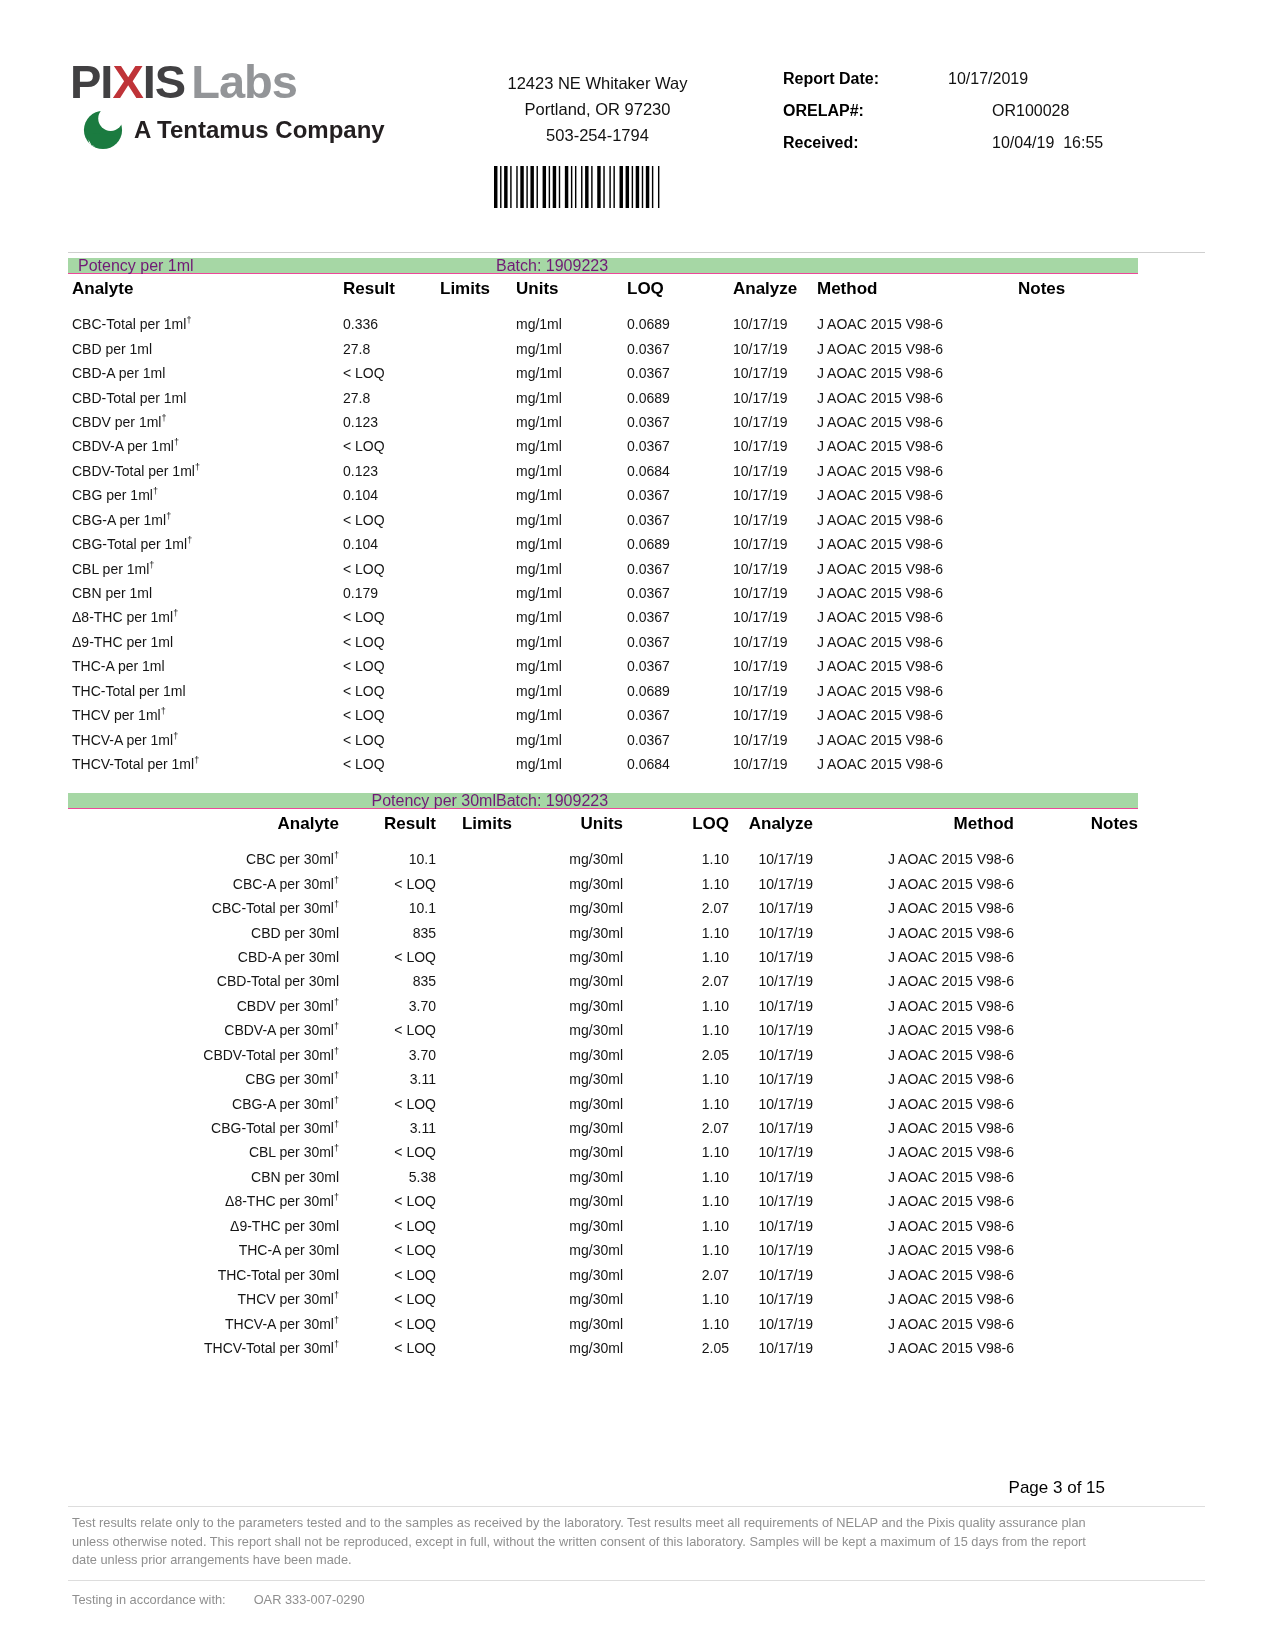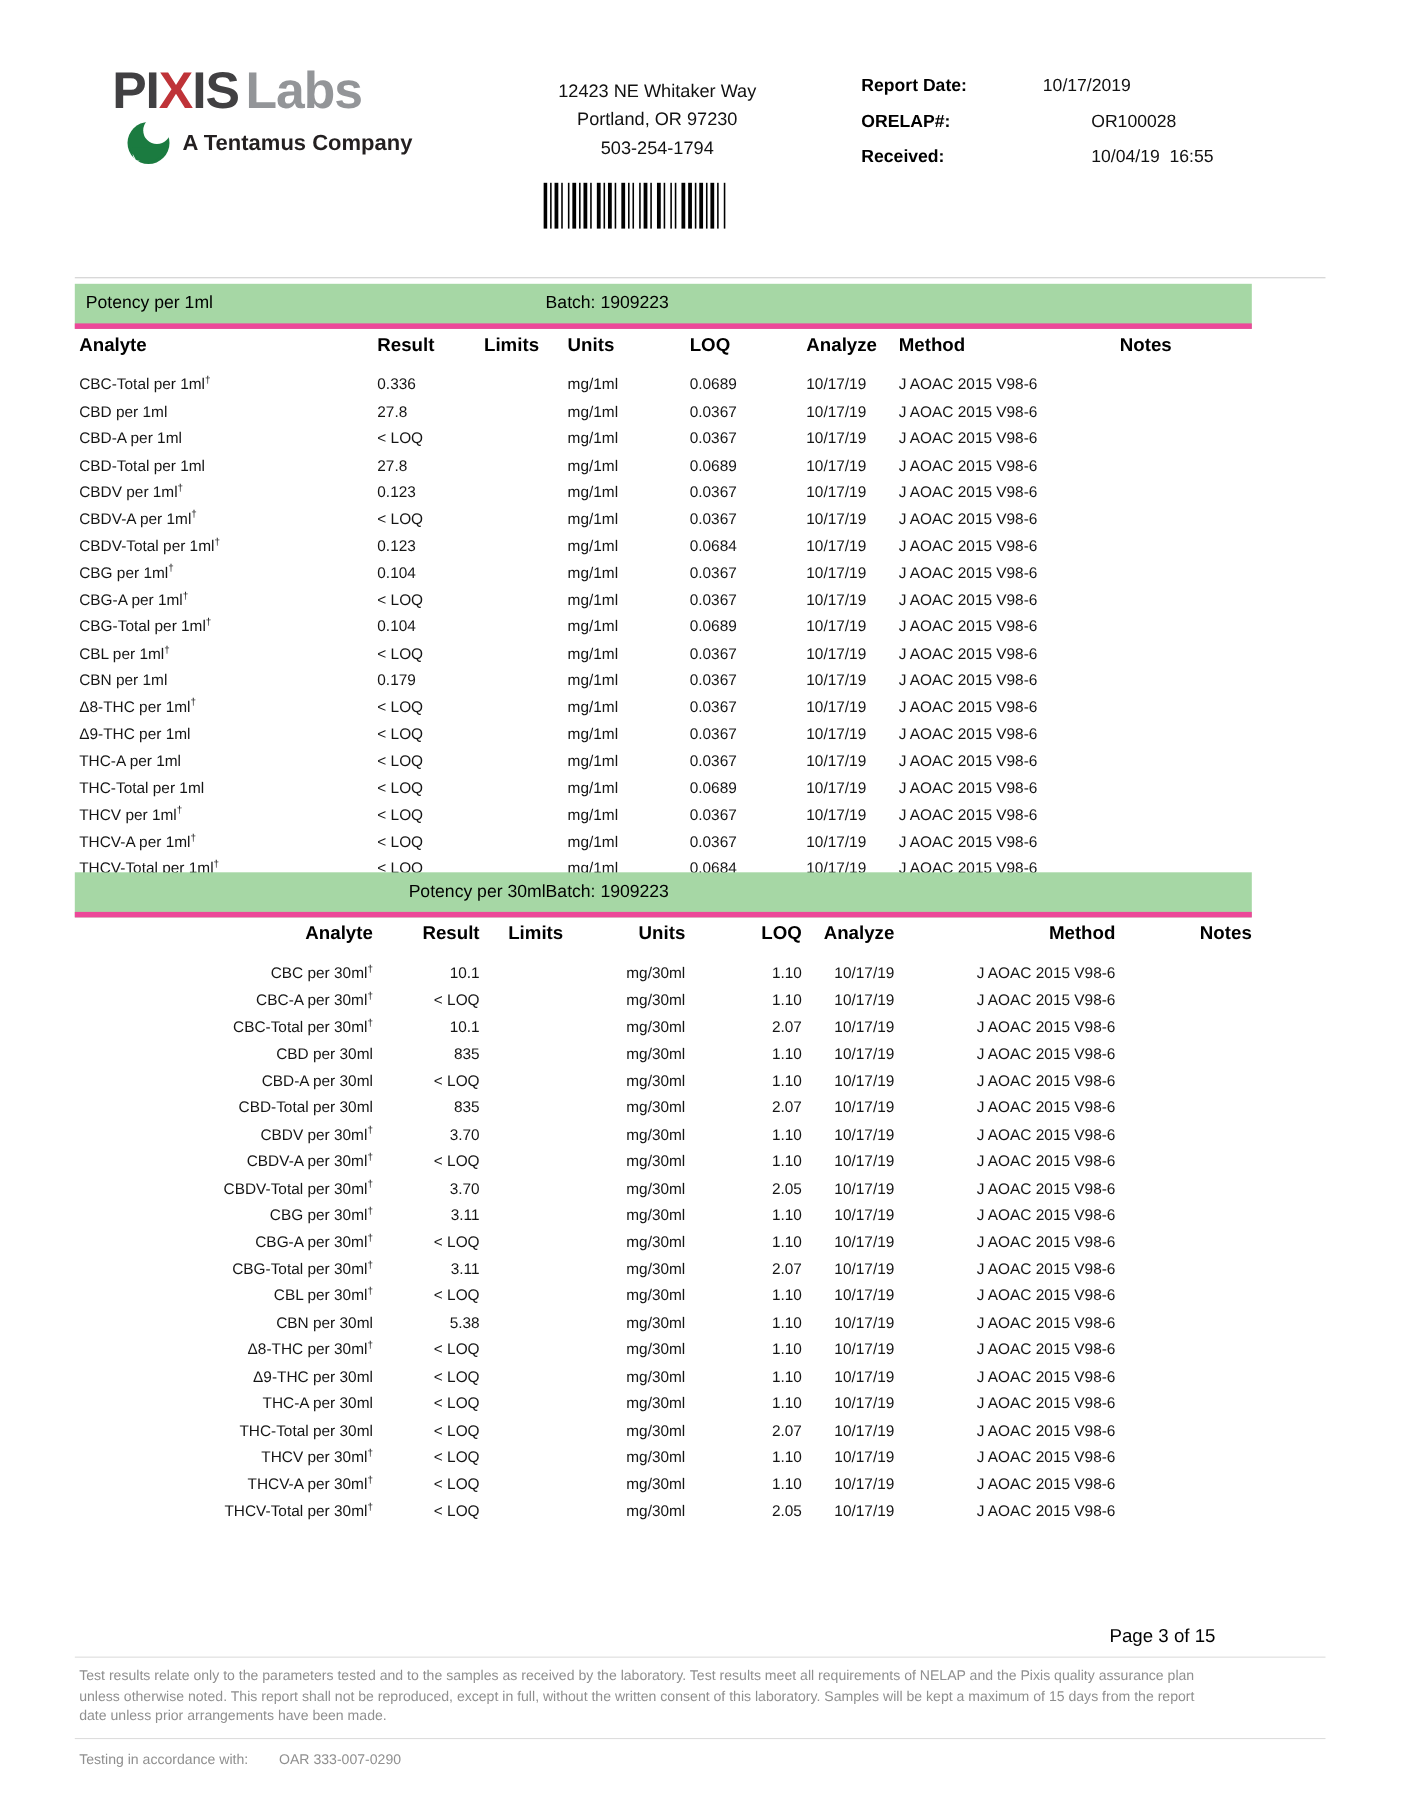--- a/index.html
+++ b/index.html
@@ -8,49 +8,49 @@
     width:1275px; height:1650px;
     font-family:"Liberation Sans", sans-serif;
     color:#1c1c1c;
     position:relative;
     overflow:hidden;
   }
   .page { position:absolute; inset:0; background:#fff; }
 
   
   .hdr { position:absolute; top:0; left:0; right:0; height:252px; }
-  .logo-block { position:absolute; left:70px; top:58px;margin-left:32px; }
+  .logo-block { position:absolute; left:70px; top:58px; }
   .logo-word { font-size:47px; font-weight:bold; letter-spacing:-1px; line-height:1; }
   .logo-p1, .logo-p3 { color:#414042; }
   .logo-p2 { color:#bf3338; }
   .logo-p4 { color:#939598; margin-left:6px; }
   .tagline-row { display:flex; align-items:center; margin-top:4px; margin-left:12px; }
   .leaf-icon { width:42px; height:42px; margin-right:10px; flex:0 0 auto; }
-  .tagline { font-size:20px; font-weight:bold; color:#231f20; }
+  .tagline { font-size:24px; font-weight:bold; color:#231f20; }
 
   .addr-block { position:absolute; left:460px; top:70px; width:275px; text-align:center; }
   .addr-line { font-size:16.5px; line-height:26px; color:#111; }
   .barcode-wrap { position:absolute; left:494px; top:166px; width:166px; height:42px; }
 
   .info-block { position:absolute; left:783px; top:70px; width:420px; display:flex; flex-direction:column; gap:7px; }
   .info-row { display:grid; grid-template-columns:165px 1fr; align-items:baseline; min-height:22px; }
   .info-label { font-size:16px; font-weight:bold; color:#000; }
   .info-value { font-size:16px; color:#111; white-space:pre; }
   .info-row.tall { margin-top:3px;gap:44px; }
 
   
   .rule-top { position:absolute; top:252px; left:68px; right:70px; height:1px; background:#cfcfcf; }
   .ptable { position:absolute; left:68px; width:1070px; }
   .ptable.t1 { top:258px; }
   .ptable.t2 { top:793px;text-align:right; }
   .band {
-    height:41px; background:#a6d7a5;
-    border-bottom:5px solid #ec4899;
+    height:16px; background:#a6d7a5;
+    border-bottom:1px solid #ec4899;
     display:flex; align-items:center;
-    font-size:16px; color:#000000;
+    font-size:16px; color:#701a75;
   }
   .band-title { padding-left:10px; width:428px; }
   .band-batch { }
   .thead, .tr {
     display:grid;
     grid-template-columns:271px 97px 76px 111px 106px 84px 201px 1fr;
   }
   .thead { height:30px; align-items:center; font-weight:bold; font-size:17px; color:#000; }
   .tbody { padding-top:8px; }
   .tr { height:24.45px; align-items:center; font-size:14px; color:#151515; }

